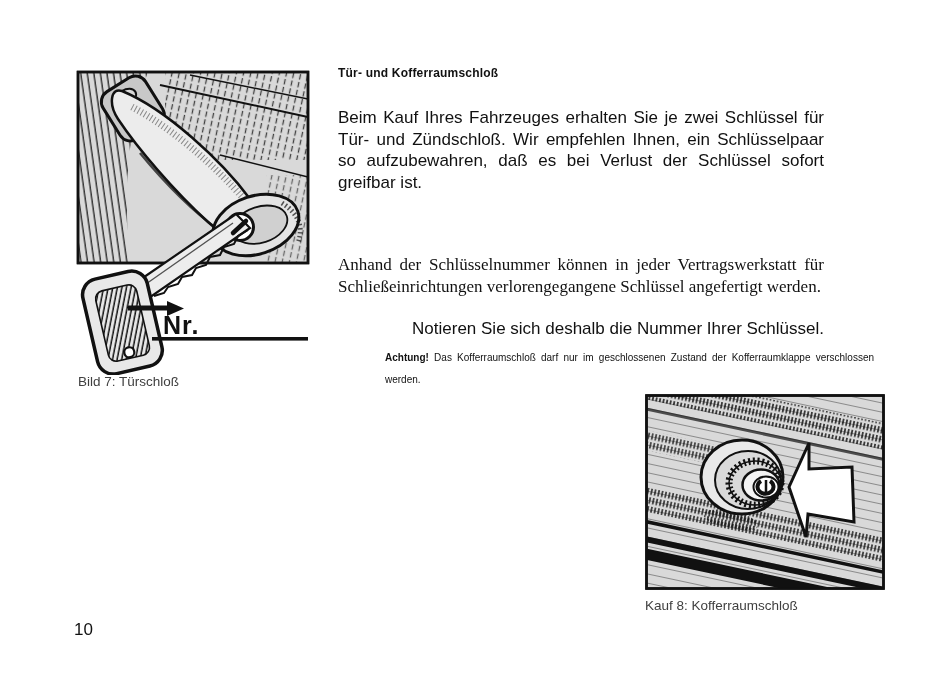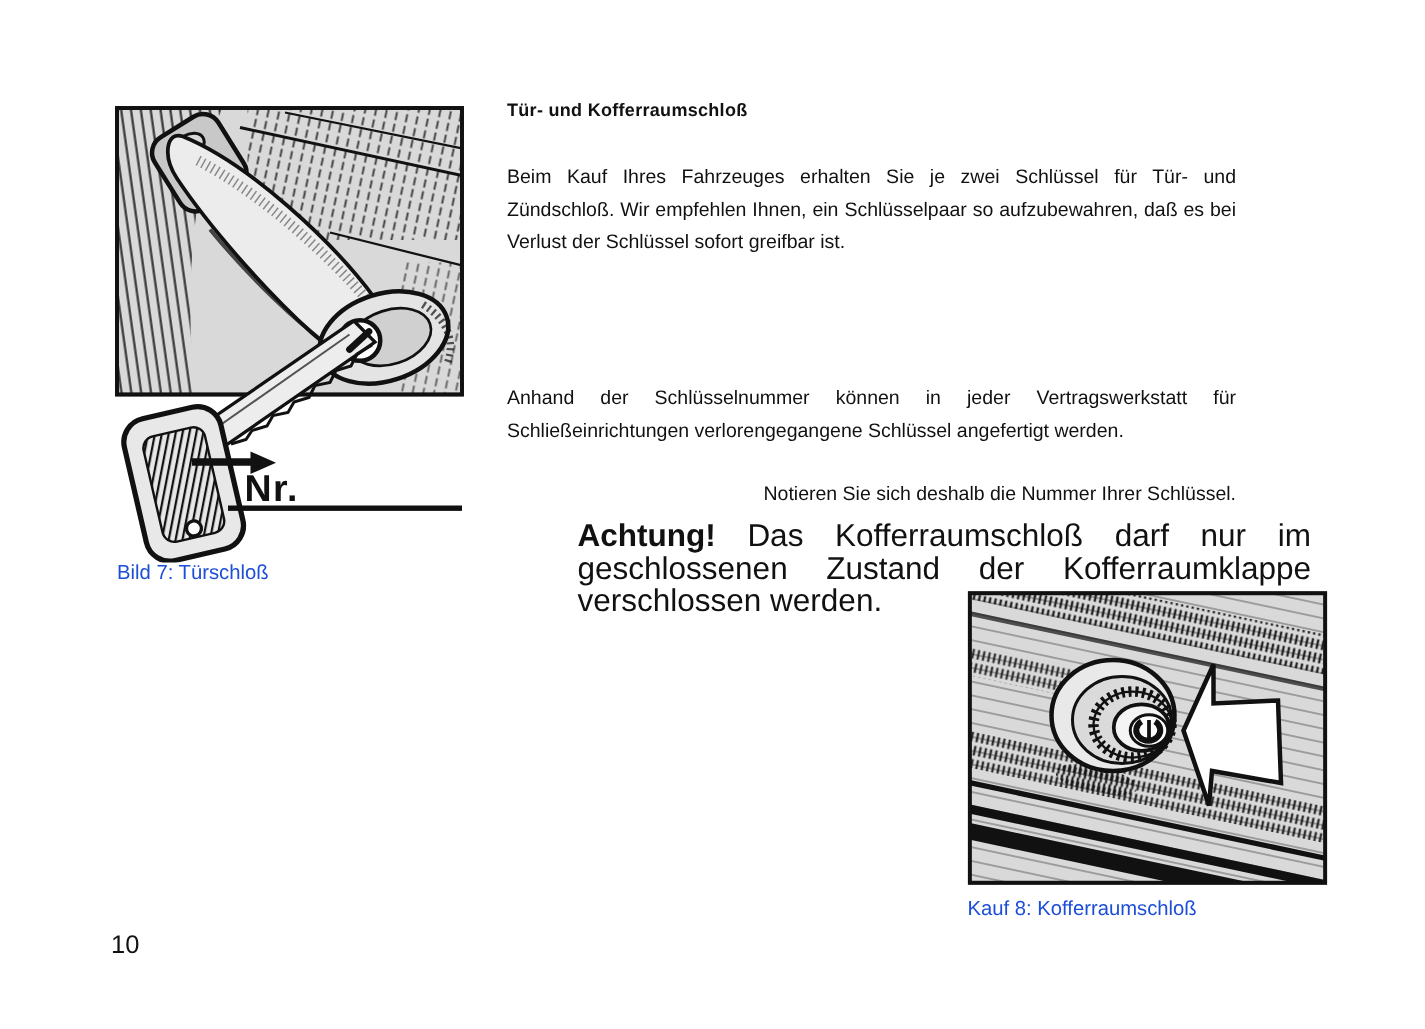--- a/index.html
+++ b/index.html
@@ -7,30 +7,30 @@
     position:relative; width:950px; height:686px; background:#ffffff;
     font-family:"Liberation Sans", sans-serif; color:#111; overflow:hidden;
   }
   .page * { box-sizing:border-box; }
   h1.doc-title {
     position:absolute; left:338px; top:66px; margin:0;
     font-size:12px; font-weight:bold; letter-spacing:0.2px;
   }
   .body-par {
     position:absolute; left:338px; width:486px; margin:0;
-    font-size:13px; line-height:21.5px; text-align:justify;
+    font-size:17px; line-height:21.5px; text-align:justify;
   }
   .body-par.last-single { text-align:right; }
   .note-par {
     position:absolute; left:385px; top:347px; width:489px; margin:0;
-    font-size:21px; line-height:21.5px; text-align:justify;
+    font-size:10px; line-height:21.5px; text-align:justify;
   }
   .note-par strong { font-weight:bold; }
   .fig-caption {
-    position:absolute; font-size:13.5px; line-height:16px; color:#1d4ed8;
+    position:absolute; font-size:13.5px; line-height:16px; color:#404040;
   }
   .fig-svg { position:absolute; }
   .page-number {
     position:absolute; left:74px; top:620px; font-size:17px;
   }
 </style>
 </head>
 <body>
 
 <div class="page">
@@ -98,21 +98,21 @@
       <rect x="82" y="272" width="156" height="3.6" fill="#111"></rect>
     </svg>
     <figcaption class="fig-caption" style="left:78px; top:374px;">Bild 7: Türschloß</figcaption>
   </figure>
 
   <h1 class="doc-title">Tür- und Kofferraumschloß</h1>
 
   <p class="body-par" style="top:107px;">Beim Kauf Ihres Fahrzeuges erhalten Sie je zwei Schlüssel für Tür- und Zündschloß. Wir empfehlen Ihnen, ein Schlüsselpaar so aufzubewahren, daß es bei Verlust der Schlüssel sofort greifbar ist.</p>
 
 
-  <p class="body-par" style="top:254px;">Anhand der Schlüsselnummer können in jeder Vertragswerkstatt für Schließeinrichtungen verlorengegangene Schlüssel angefertigt werden.</p>
+  <p class="body-par" style="top:254px;font-family:Liberation Serif, serif;">Anhand der Schlüsselnummer können in jeder Vertragswerkstatt für Schließeinrichtungen verlorengegangene Schlüssel angefertigt werden.</p>
 
   <p class="body-par last-single" style="top:318px;">Notieren Sie sich deshalb die Nummer Ihrer Schlüssel.</p>
 
   <p class="note-par">
     <strong>Achtung!</strong>
     <span>Das Kofferraumschloß darf nur im geschlossenen Zustand der Kofferraumklappe verschlossen werden.</span>
   </p>
 
   <figure style="margin:0;">
     <svg class="fig-svg" style="left:645px; top:394px;" width="240" height="196" viewBox="0 0 240 196">

